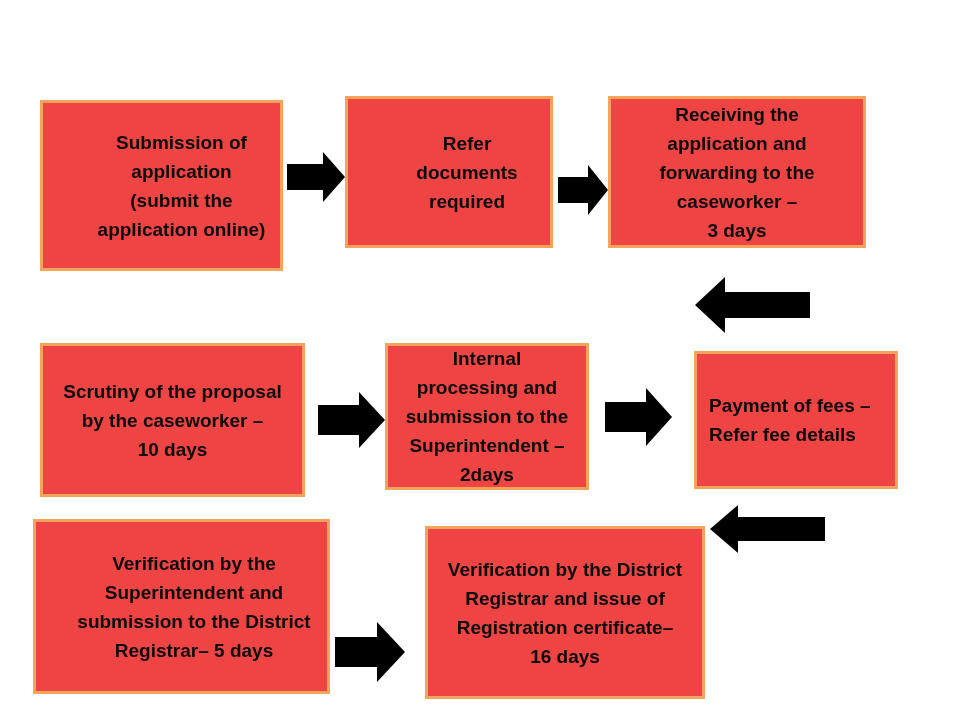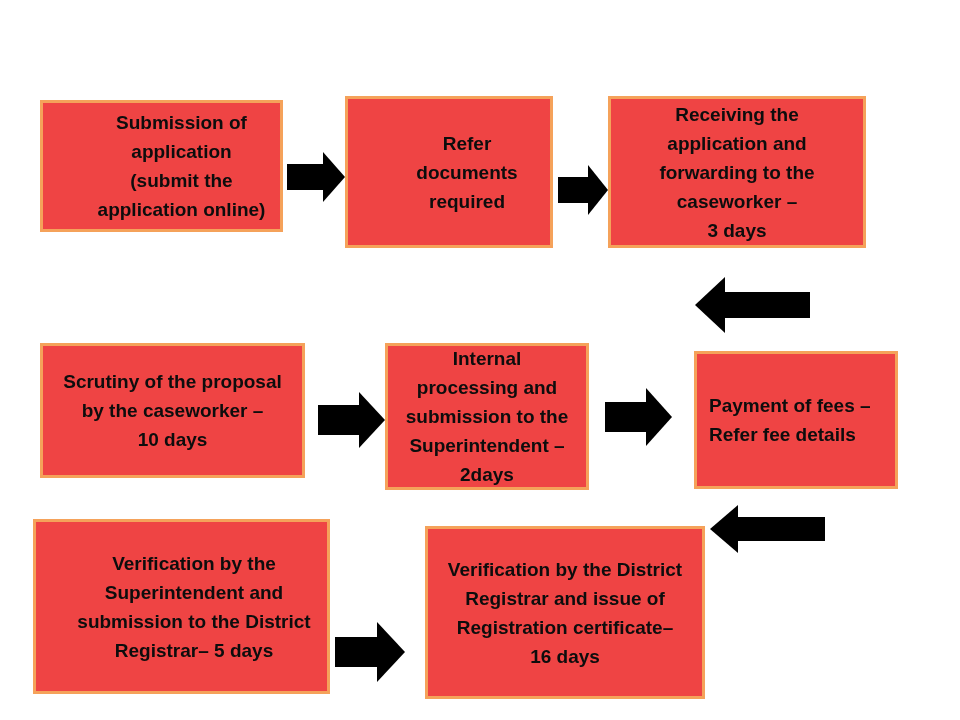--- a/index.html
+++ b/index.html
@@ -32,24 +32,24 @@
     text-align: center;
     white-space: pre-line;
     padding: 4px 8px;
   }
   .flow-box.align-left {
     justify-content: flex-start;
     text-align: left;
     padding-left: 12px;
   }
   
-  .b1 { left: 40px;  top: 100px; width: 243px; height: 132px; padding-left: 48px; }
+  .b1 { left: 40px;  top: 100px; width: 243px; height: 171px; padding-left: 48px; }
   .b2 { left: 345px; top: 96px;  width: 208px; height: 152px; padding-left: 44px; }
   .b3 { left: 608px; top: 96px;  width: 258px; height: 152px; }
-  .b4 { left: 40px;  top: 343px; width: 265px; height: 135px; }
+  .b4 { left: 40px;  top: 343px; width: 265px; height: 154px; }
   .b5 { left: 385px; top: 343px; width: 204px; height: 147px; }
   .b6 { left: 694px; top: 351px; width: 204px; height: 138px; }
   .b7 { left: 33px;  top: 519px; width: 297px; height: 175px; padding-left: 33px; }
   .b8 { left: 425px; top: 526px; width: 280px; height: 173px; }
 
   
   .arrow {
     position: absolute;
     display: flex;
     align-items: center;

